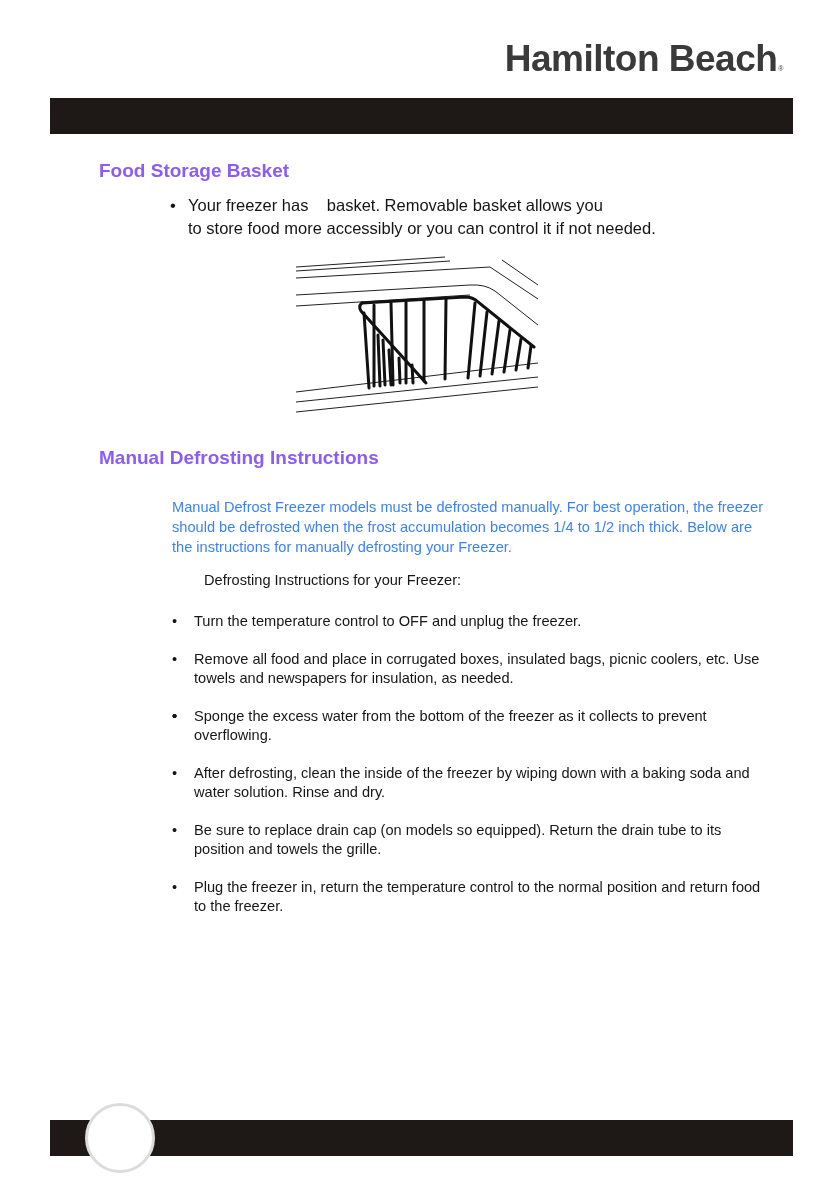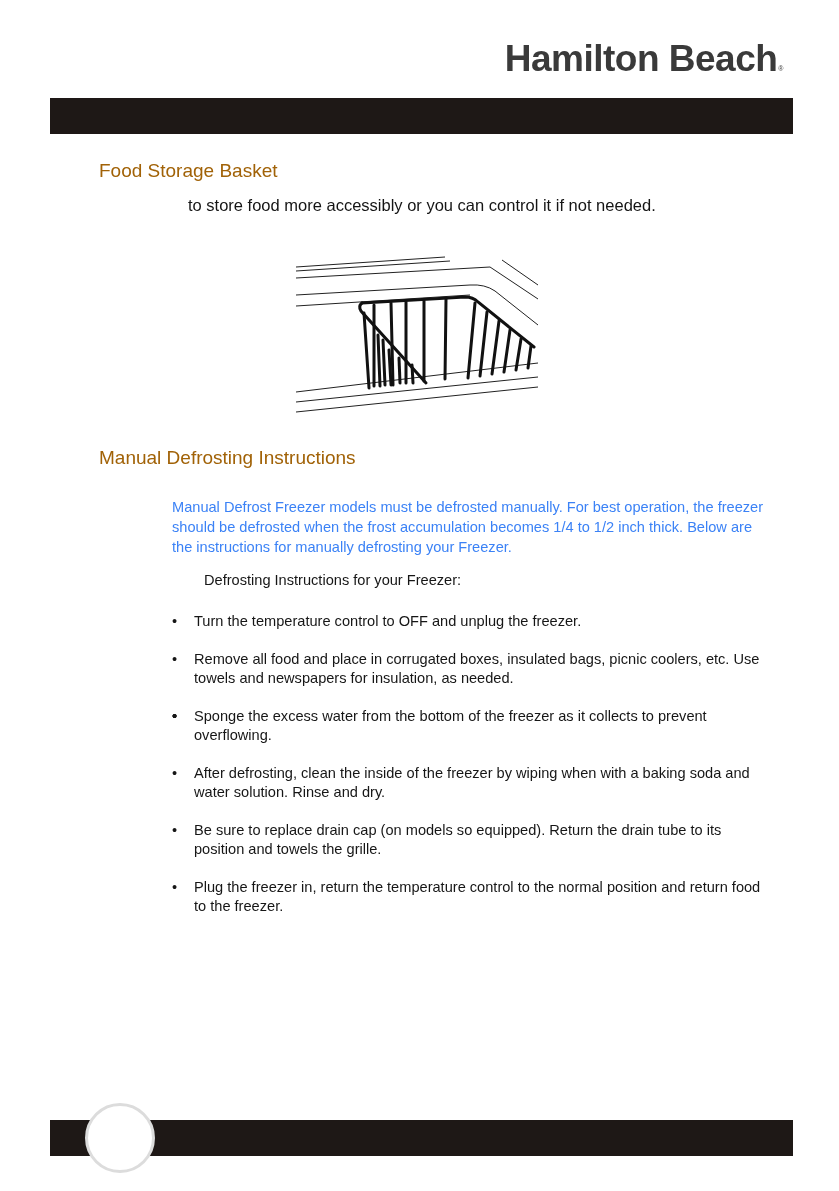--- a/index.html
+++ b/index.html
@@ -5,21 +5,21 @@
   html, body { margin:0; padding:0; background:#ffffff; }
   body { width:839px; height:1191px; position:relative; overflow:hidden;
          font-family:"Liberation Sans", sans-serif; color:#111; }
   .logo { position:absolute; right:56px; top:40px; font-family:"Liberation Sans", sans-serif;
           font-weight:bold; font-size:37px; letter-spacing:-0.5px; color:#3a3a3a; line-height:1; }
   .logo sup { font-size:7px; font-weight:normal; vertical-align:baseline; margin-left:1px; }
   .top-bar { position:absolute; left:50px; top:98px; width:743px; height:36px; background:#1e1816; }
   .bottom-bar { position:absolute; left:50px; top:1120px; width:743px; height:36px; background:#1e1816; }
   .page-circle { position:absolute; left:85px; top:1103px; width:64px; height:64px; border-radius:50%;
                  background:#fff; border:3px solid #dcdcdc; }
-  h2 { position:absolute; margin:0; font-size:19px; font-weight:normal; color:#a16207; }
+  h2 { position:absolute; margin:0; font-size:19px; font-weight:bold; color:#8b5cf6; }
   .h-basket { left:99px; top:160px; }
   .h-defrost { left:99px; top:447px; }
   .basket-text { position:absolute; left:170px; top:194px; font-size:16.5px; line-height:23px; color:#151515; }
   .basket-text .bul { display:inline-block; width:18px; }
   .basket-text .l2 { padding-left:18px; }
   .illustration { position:absolute; left:290px; top:255px; width:250px; height:165px; }
   .intro { position:absolute; left:172px; top:497px; width:600px; font-size:14.6px; line-height:20px; color:#3b82f6; }
   .subhead { position:absolute; left:172px; top:572px; font-size:14.6px; color:#161616;margin-left:32px; }
   .steps { position:absolute; left:172px; top:612px; width:600px; margin:0; padding:0; list-style:none; }
   .steps li { position:relative; padding-left:22px; font-size:14.6px; line-height:19.5px; color:#161616; }
@@ -29,20 +29,21 @@
 </head>
 <body>
 
 <div class="logo"><span>Hamilton Beach</span><sup>®</sup></div>
 
 <div class="top-bar"></div>
 
 <h2 class="h-basket">Food Storage Basket</h2>
 
 <div class="basket-text">
+  <div><span class="bul">•</span><span style="white-space:pre">Your freezer has    basket. Removable basket allows you</span></div>
   <div class="l2">to store food more accessibly or you can control it if not needed.</div>
 </div>
 
 <div class="illustration">
   <svg width="250" height="165" viewBox="0 0 250 165" xmlns="http://www.w3.org/2000/svg">
     <g stroke="#222" stroke-width="1" fill="none">
 
       <line x1="6" y1="12" x2="155" y2="2"></line>
       <line x1="6" y1="16" x2="160" y2="6"></line>
       <line x1="6" y1="23" x2="200" y2="12"></line>
@@ -87,19 +88,19 @@
 <p class="intro" style="margin:0">Manual Defrost Freezer models must be defrosted manually. For best operation, the freezer should be defrosted when the frost accumulation becomes 1/4 to 1/2 inch thick. Below are the instructions for manually defrosting your Freezer.</p>
 
 <div class="subhead">Defrosting Instructions for your Freezer:</div>
 
 <ul class="steps">
   <li><span class="dot">•</span><span>Turn the temperature control to OFF and unplug the freezer.</span></li>
   <li><span class="dot">•</span><span>Remove all food and place in corrugated boxes, insulated bags, picnic coolers, etc. Use towels and newspapers for insulation, as needed.</span></li>
   <li><span class="dot">•</span></li>
   <li><span class="dot">•</span></li>
   <li><span class="dot">•</span><span>Sponge the excess water from the bottom of the freezer as it collects to prevent overflowing.</span></li>
-  <li><span class="dot">•</span><span>After defrosting, clean the inside of the freezer by wiping when with a baking soda and water solution. Rinse and dry.</span></li>
+  <li><span class="dot">•</span><span>After defrosting, clean the inside of the freezer by wiping down with a baking soda and water solution. Rinse and dry.</span></li>
   <li><span class="dot">•</span><span>Be sure to replace drain cap (on models so equipped). Return the drain tube to its position and towels the grille.</span></li>
   <li><span class="dot">•</span><span>Plug the freezer in, return the temperature control to the normal position and return food to the freezer.</span></li>
 </ul>
 
 <div class="bottom-bar"></div>
 <div class="page-circle"><span></span></div>
 
 </body></html>

